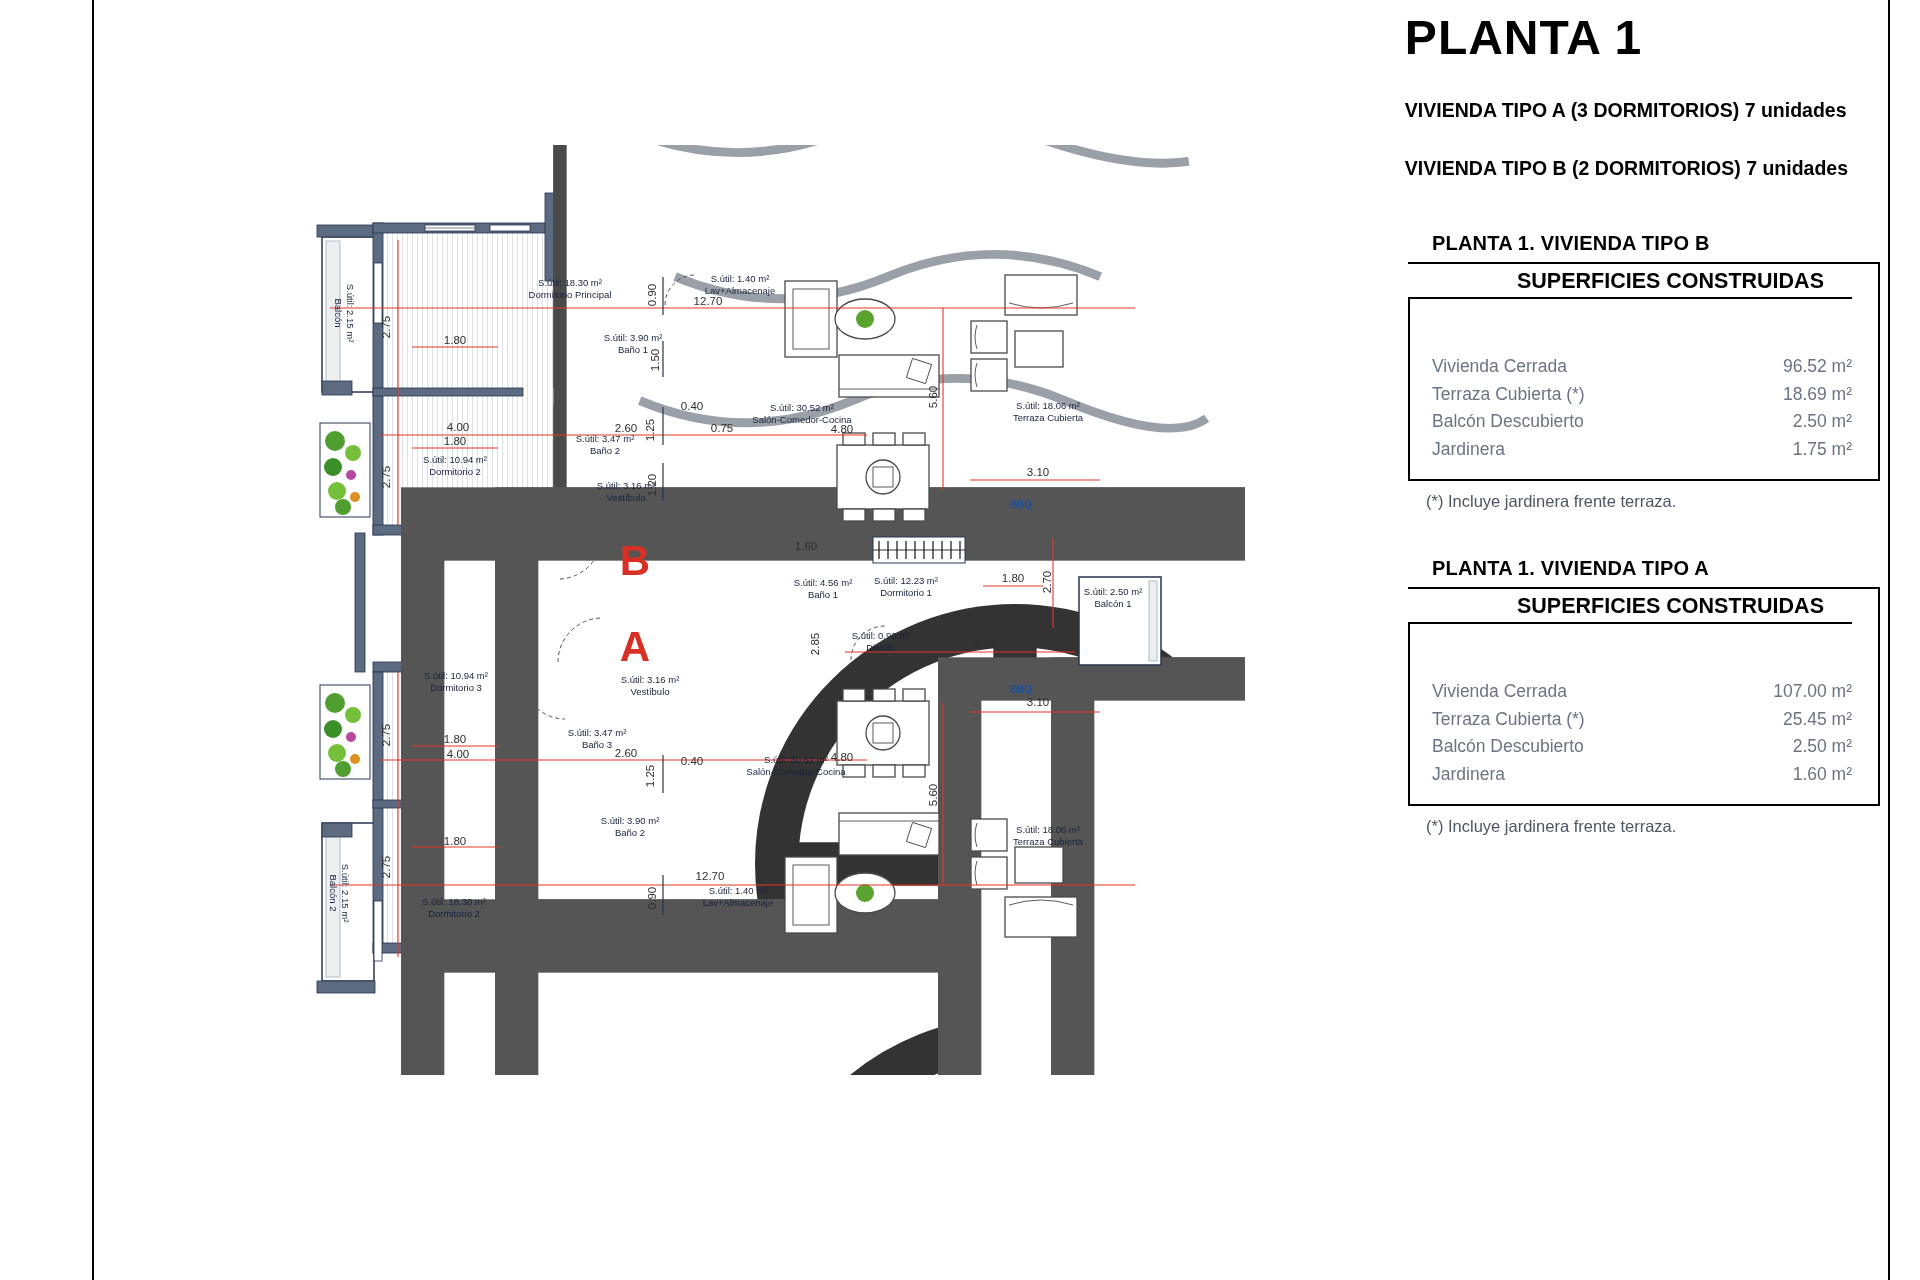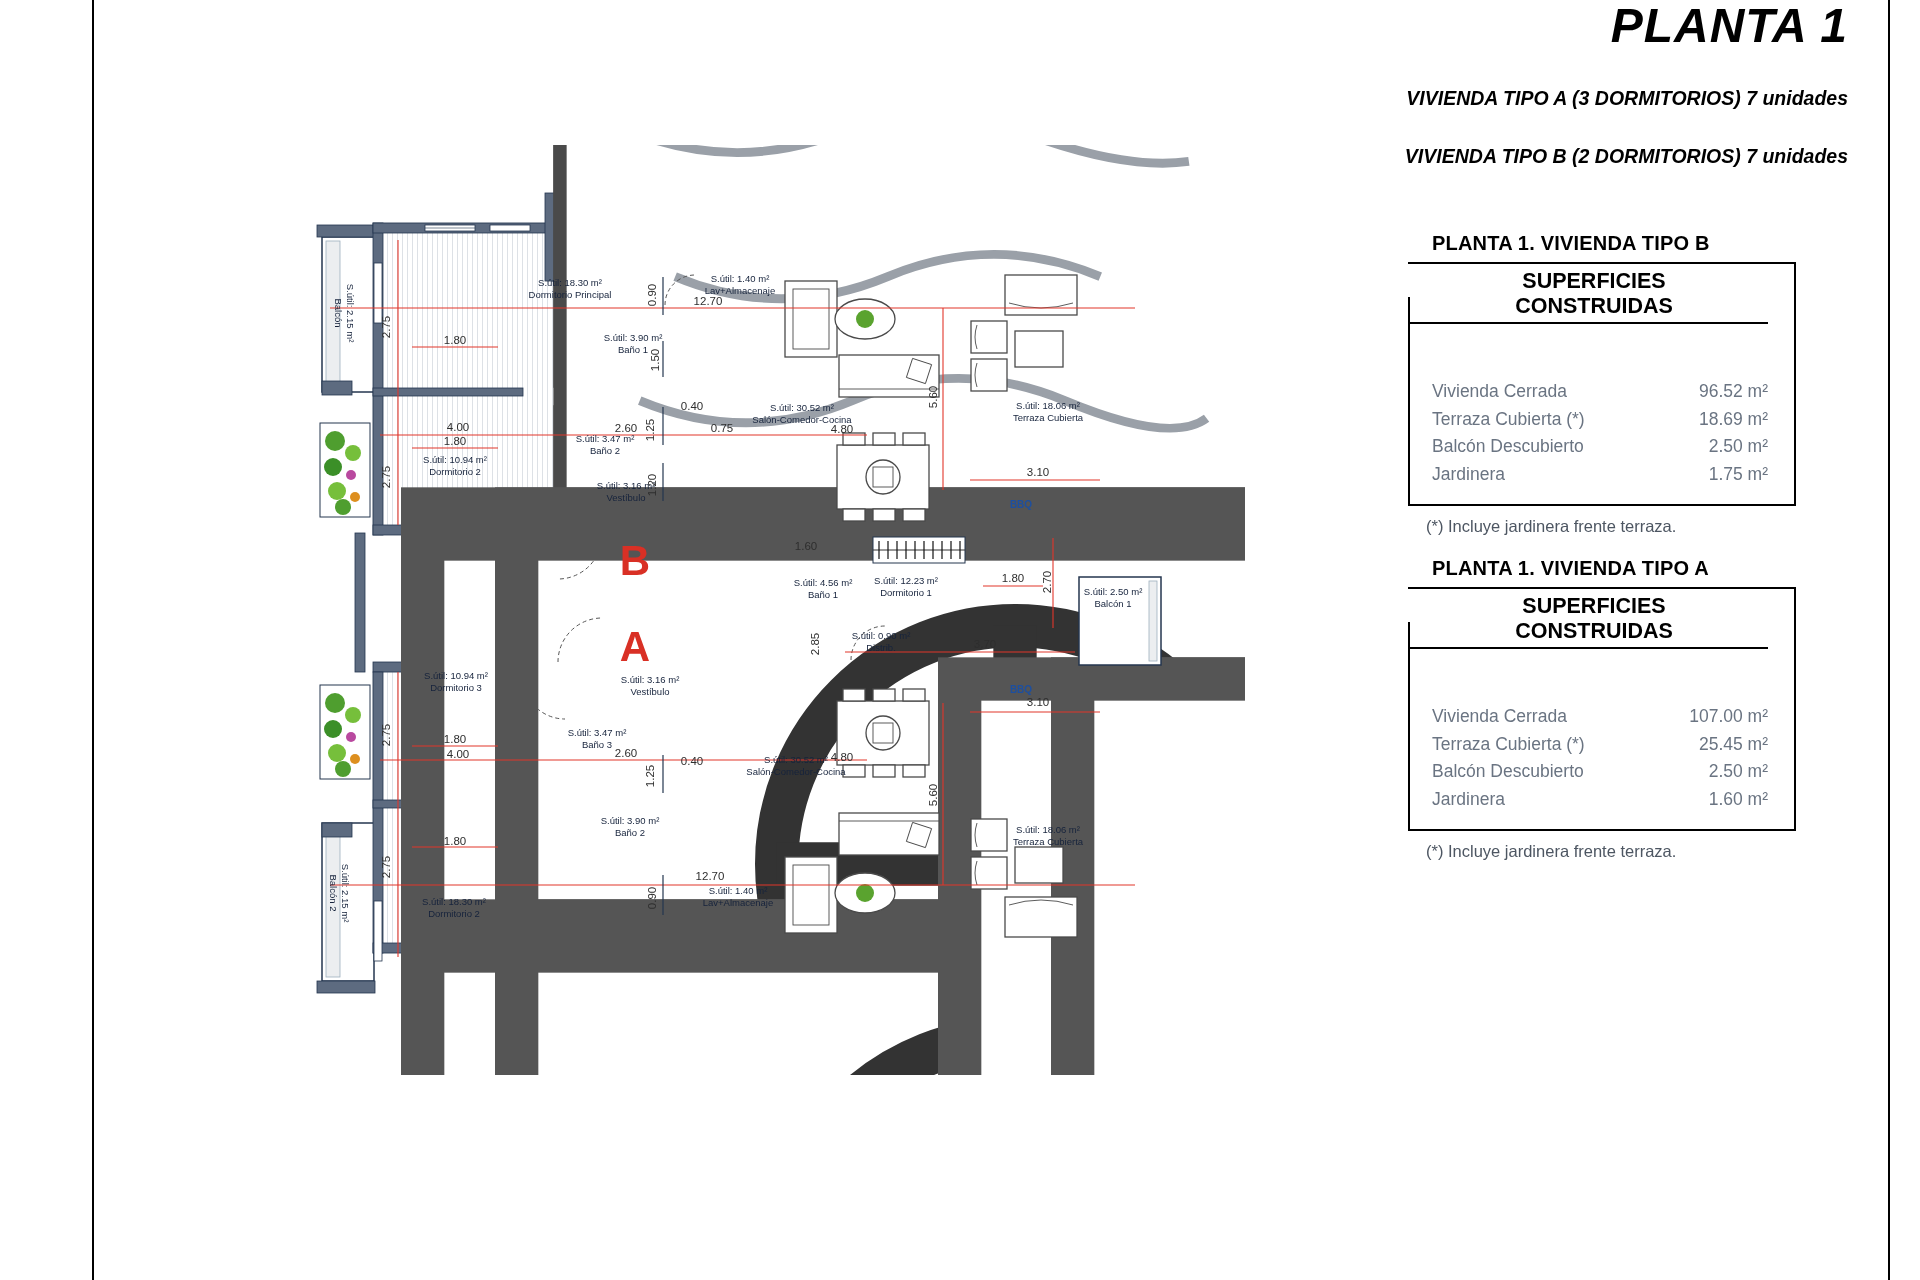--- a/index.html
+++ b/index.html
@@ -3,32 +3,32 @@
 <meta charset="utf-8">
 <style>
   html,body{margin:0;padding:0;background:#fff;}
   body{width:1920px;height:1280px;position:relative;overflow:hidden;
        font-family:"Liberation Sans","DejaVu Sans",sans-serif;color:#000;}
   .frame-line{position:absolute;top:0;bottom:0;width:2px;background:#000;}
   #frame-left{left:92px;}
   #frame-right{left:1888px;}
 
   
-  #title-block{position:absolute;right:72px;top:0;text-align:right;font-style:italic;}
+  #title-block{position:absolute;right:72px;top:12px;text-align:left;}
   #sheet-title{font-size:48px;font-weight:bold;letter-spacing:1px;line-height:52px;}
   .sheet-sub{font-size:19.5px;font-weight:bold;line-height:21.5px;margin-top:36px;}
 
   
-  .area-card{position:absolute;left:1408px;width:388px;}
+  .area-card{position:absolute;left:1408px;width:472px;}
   #card-b{top:232px;}
   #card-a{top:557px;}
   .card-heading{font-size:20px;font-weight:bold;margin:0 0 7px 24px;letter-spacing:.2px;}
   .card-box{border:2px solid #000;border-left:none;position:relative;padding-bottom:16px;min-height:158px;}
   .card-box::after{content:"";position:absolute;left:0;top:33px;bottom:0;width:2px;background:#000;}
-  .card-title{font-size:21.5px;font-weight:bold;text-align:center;
+  .card-title{font-size:21.5px;font-weight:bold;text-align:right;
               padding:5px 28px 3px 40px;border-bottom:2px solid #000;margin-right:26px;}
   .card-rows{padding:54px 26px 0 24px;font-size:17.5px;color:#6a7482;line-height:27.5px;}
   .row{display:flex;justify-content:space-between;}
   .card-note{margin-top:11px;margin-left:18px;font-size:16.5px;color:#4d5662;}
 
   
   svg text{font-family:"Liberation Sans","DejaVu Sans",sans-serif;}
   .rm{font-size:9.5px;fill:#16233c;text-anchor:middle;}
   .dim{font-size:11.5px;fill:#2e2e2e;text-anchor:middle;}
   .unit{font-size:42px;font-weight:bold;fill:#d93025;text-anchor:middle;}

